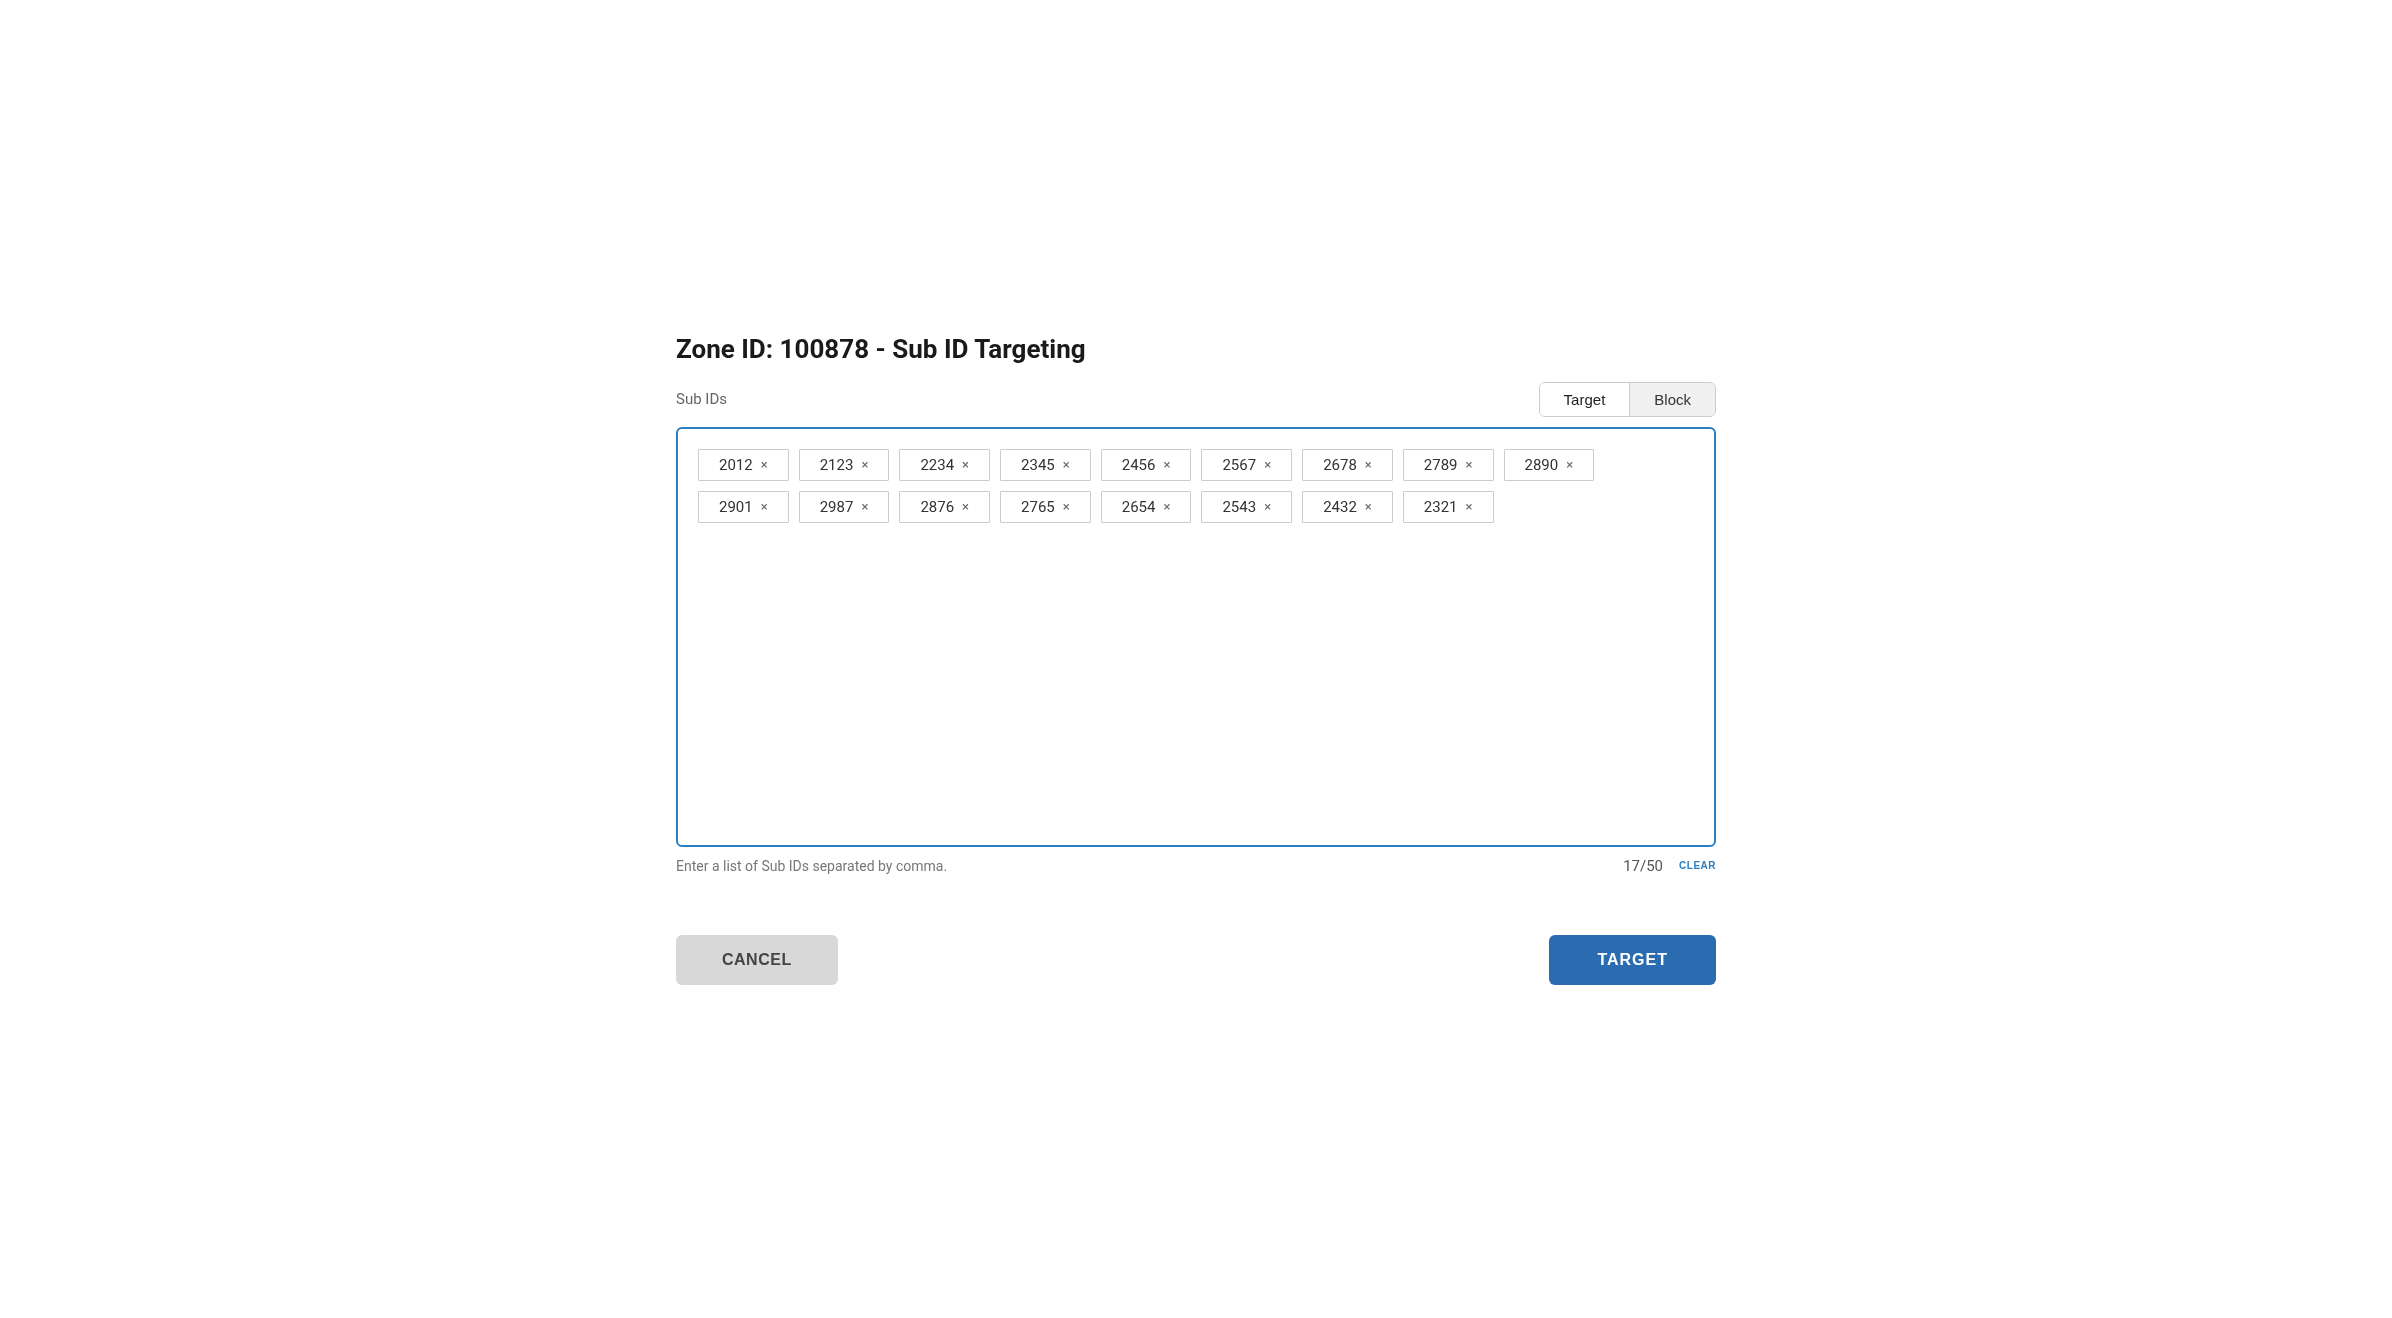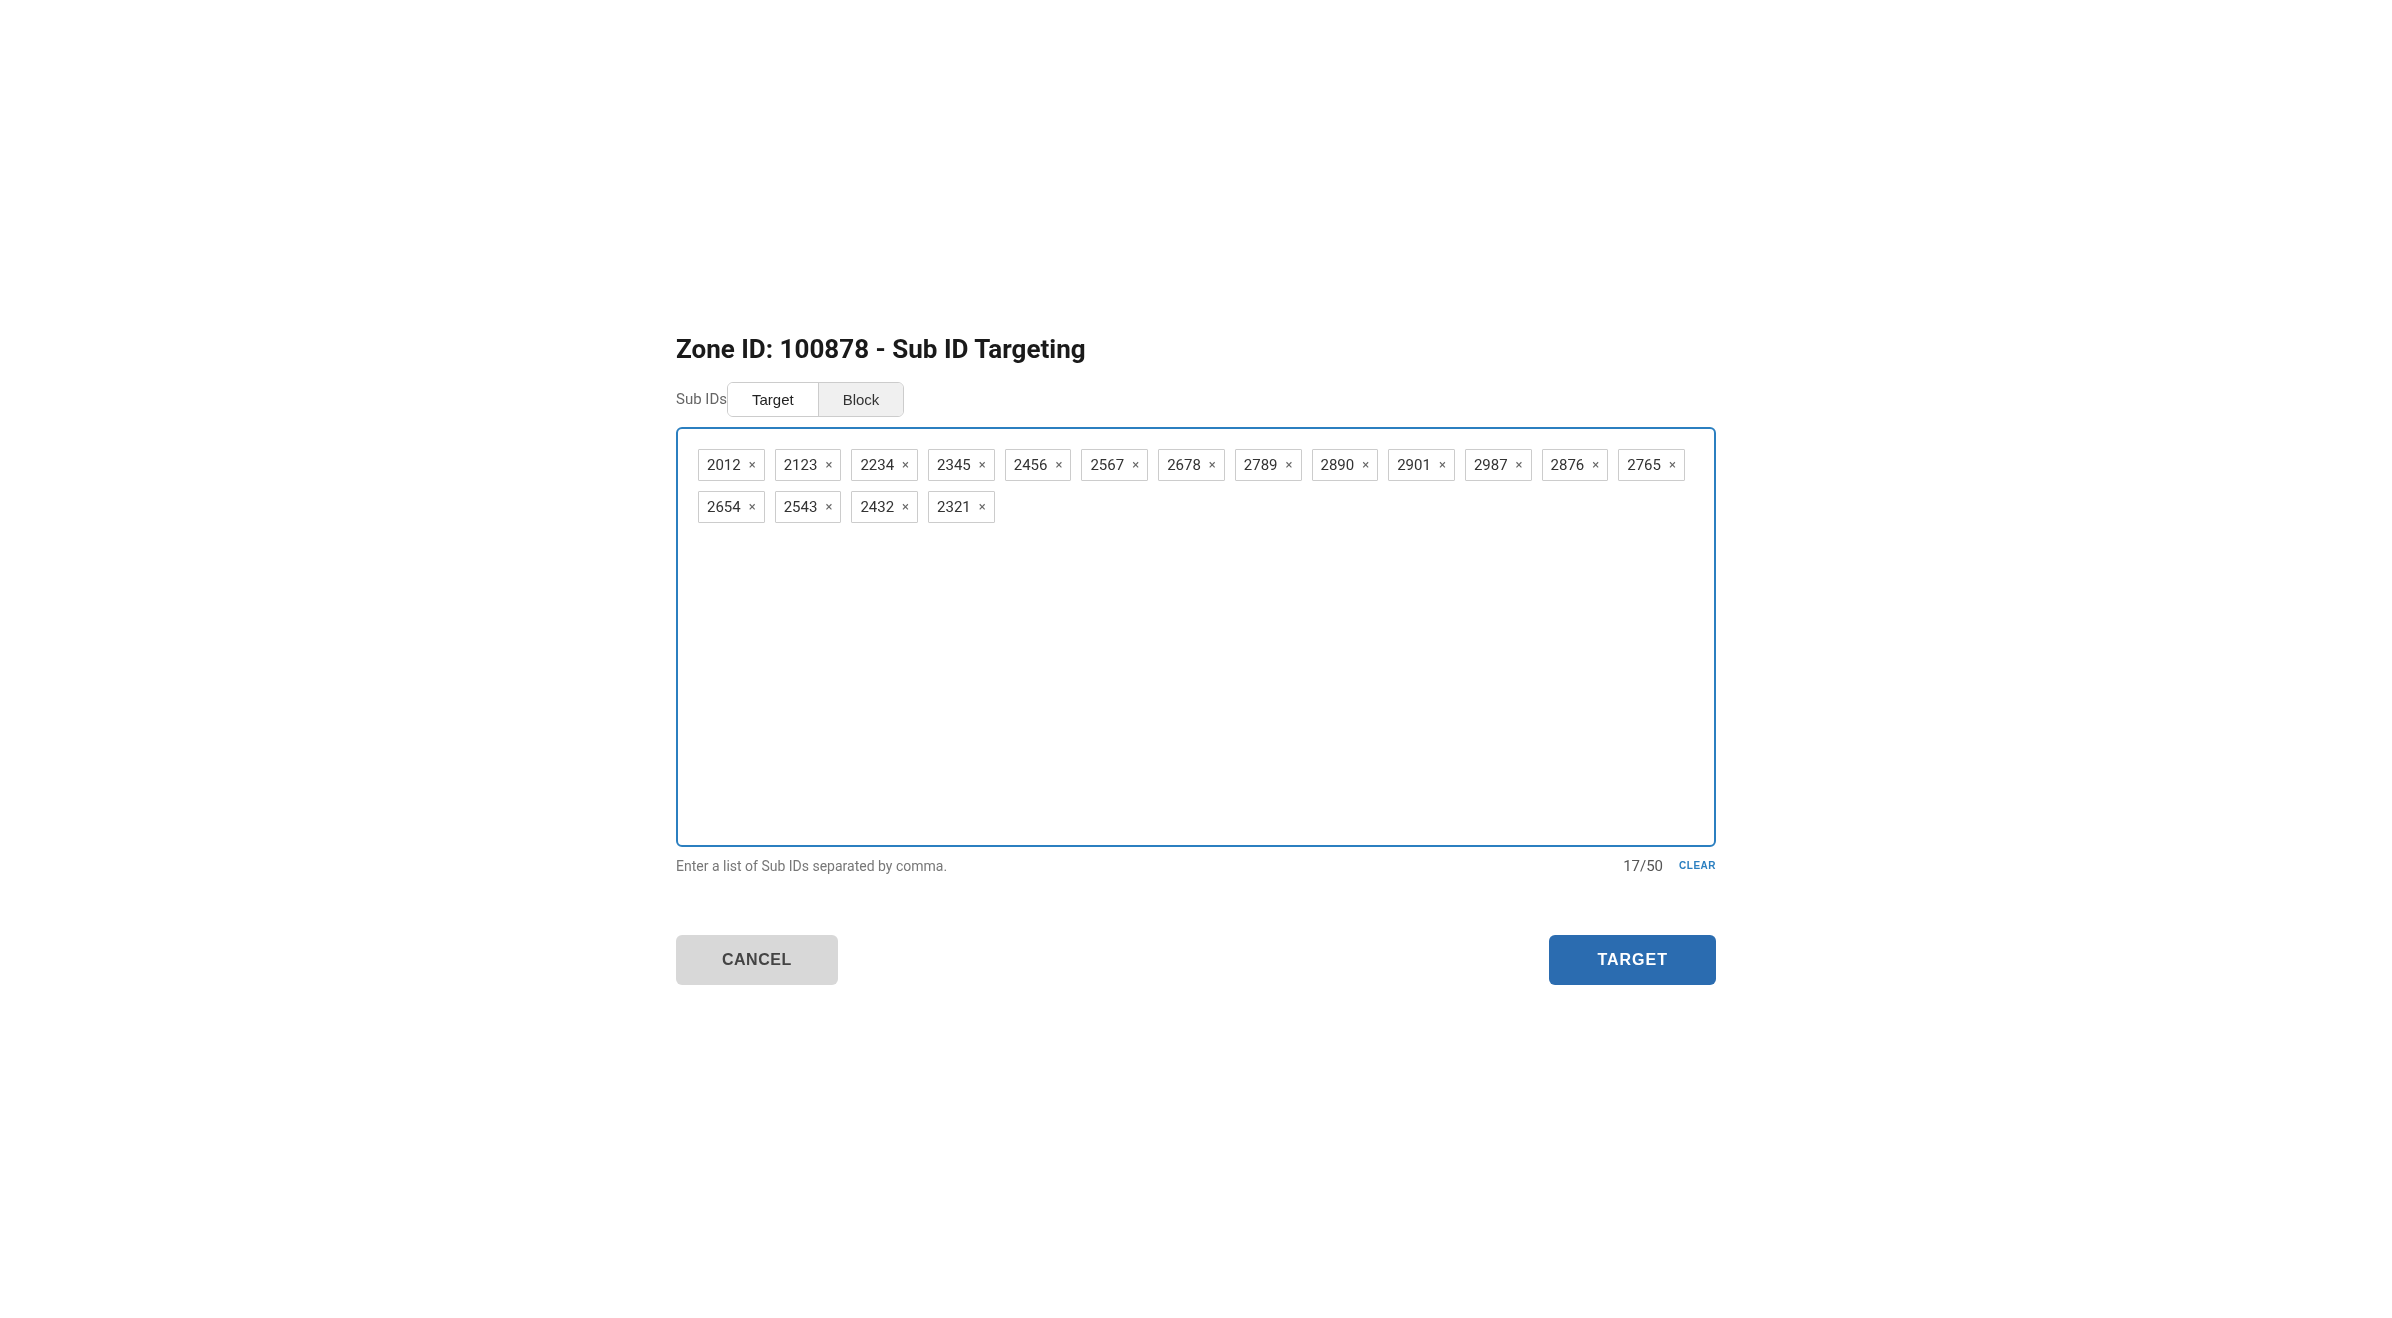--- a/index.html
+++ b/index.html
@@ -33,21 +33,21 @@
 
     .dialog-subtitle {
       font-size: 16px;
       color: #444444;
       margin-bottom: 32px;
     }
 
     .sub-ids-row {
       display: flex;
       align-items: center;
-      justify-content: flex-start;
+      justify-content: space-between;
       margin-bottom: 10px;
     }
 
     .sub-ids-label {
       font-size: 15px;
       color: #666666;
     }
 
     .toggle-group {
       display: flex;
@@ -86,21 +86,21 @@
       align-content: flex-start;
       gap: 10px;
       cursor: text;
     }
 
     .tag {
       display: inline-flex;
       align-items: center;
       border: 1px solid #cccccc;
       border-radius: 1px;
-      padding: 6px 8px;
+      padding: 6px 20px;
       font-size: 15px;
       color: #333333;
       background: #ffffff;
       gap: 8px;
       white-space: nowrap;
     }
 
     .tag-remove {
       cursor: pointer;
       color: #666666;

